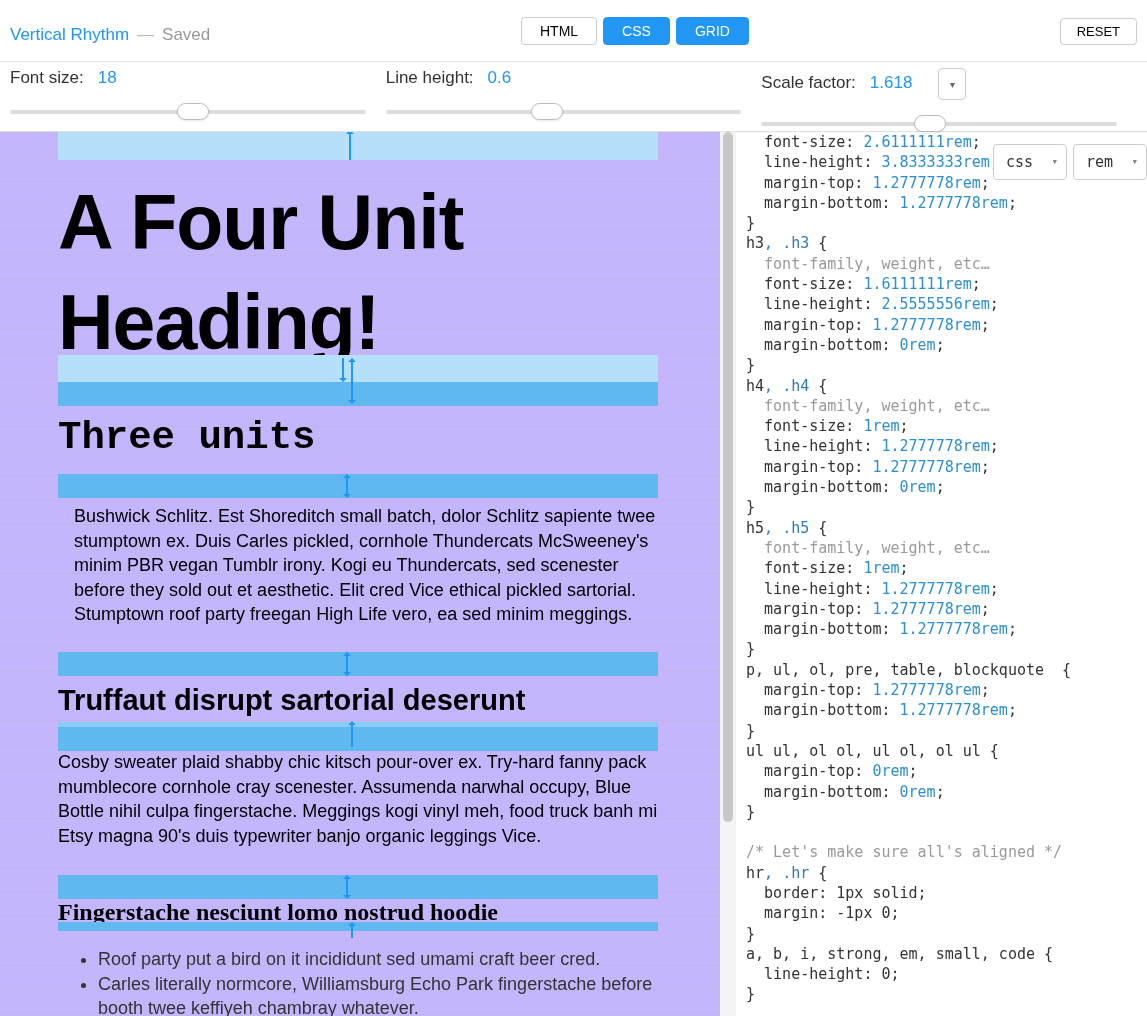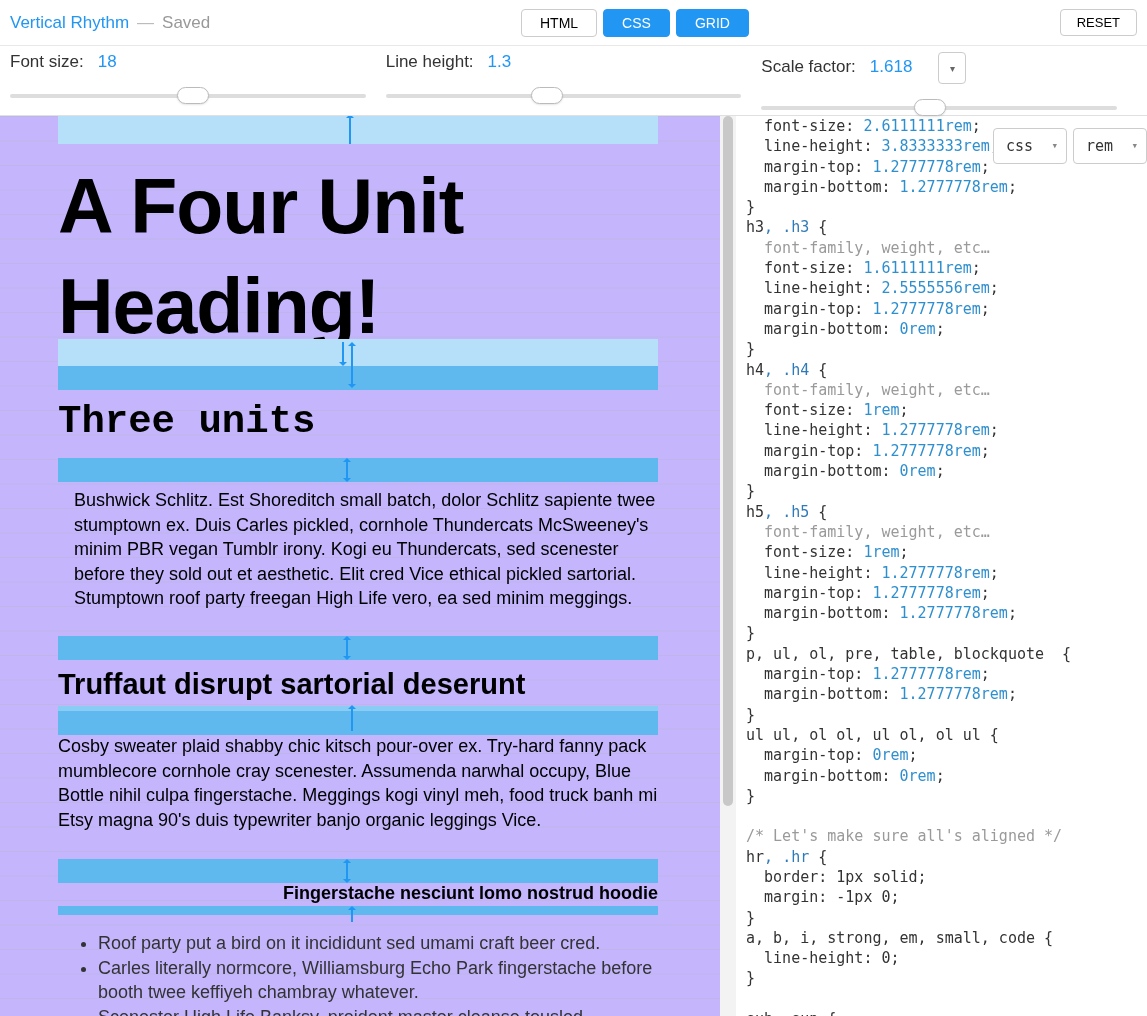--- a/index.html
+++ b/index.html
@@ -8,22 +8,22 @@
   background: #fff;
   width: 1147px;
   height: 1016px;
   overflow: hidden;
   color: #333;
 }
 
 
 .header {
   display: flex;
-  align-items: center;
-  height: 46px;
+  align-items: flex-end;
+  height: 62px;
   padding: 16px 10px;
   border-bottom: 1px solid #e8e8e8;
 }
 .header-title-group { display: flex; align-items: baseline; gap: 8px; flex: 0 0 auto; }
 .header-title { color: #2196f3; font-size: 17px; }
 .header-dash { color: #bbb; font-size: 17px; }
 .header-saved { color: #999; font-size: 17px; }
 .header-center { flex: 1; display: flex; justify-content: center; gap: 6px; }
 .tab-btn {
   font-size: 14px;
@@ -204,25 +204,24 @@
   font-size: 39px;
   color: #000;
 }
 .h3-text {
   font-family: Helvetica, Arial, sans-serif;
   font-weight: 800;
   font-size: 29px;
   color: #000;
 }
 .h4-text {
-  font-family: Liberation Sans, sans-serif;
+  font-family: Liberation Serif, serif;
   font-weight: 800;
-  font-size: 18px;
+  font-size: 24px;
   color: #000;
-  text-align: right;
 }
 .body-text {
   font-family: Helvetica, Arial, sans-serif;
   font-size: 18px;
   line-height: 24.5px;
   color: #000;
 }
 .list { padding-left: 40px; }
 .list li { font-family: Helvetica, Arial, sans-serif; font-size: 18px; line-height: 24.5px; }
 
@@ -257,21 +256,21 @@
       <span class="control-label">Font size:</span>
       <span class="control-value">18</span>
     </div>
     <div class="slider-track">
       <div class="slider-thumb" style="left:47%"></div>
     </div>
   </div>
   <div class="control">
     <div class="control-label-row">
       <span class="control-label">Line height:</span>
-      <span class="control-value">1.3</span>
+      <span class="control-value">0.6</span>
     </div>
     <div class="slider-track">
       <div class="slider-thumb" style="left:41%"></div>
     </div>
   </div>
   <div class="control control-scale">
     <div class="control-label-row">
       <span class="control-label">Scale factor:</span>
       <span class="control-value">1.618</span>
       <span class="scale-select-btn">▾</span>

